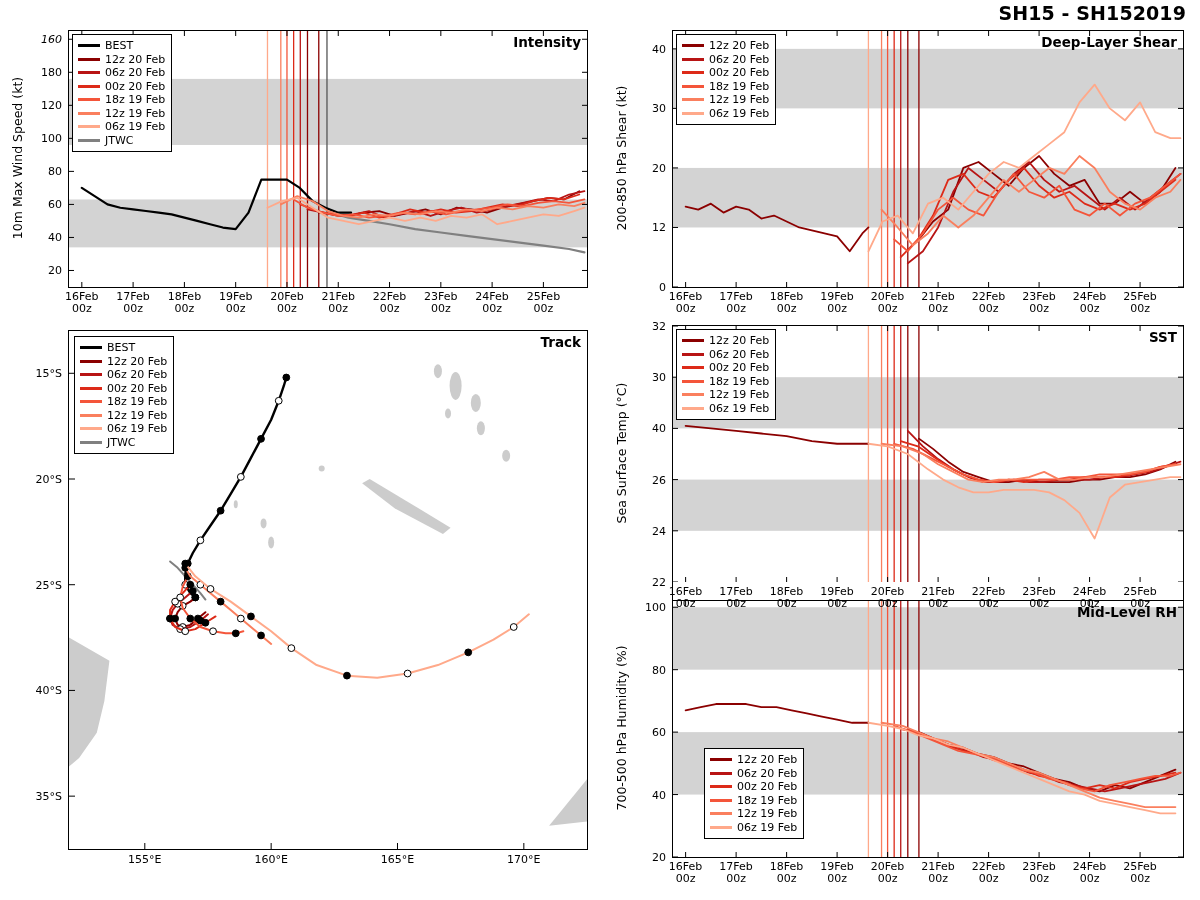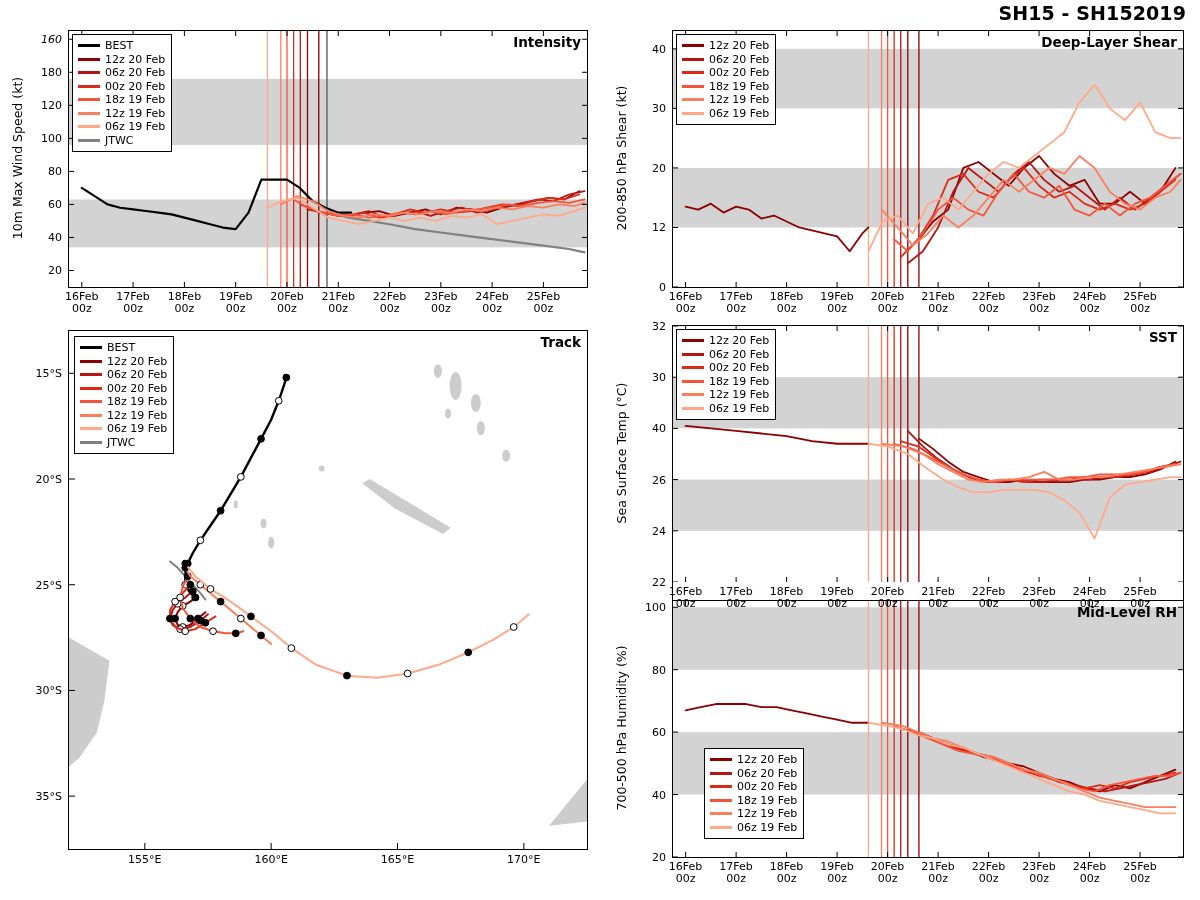--- a/index.html
+++ b/index.html
@@ -631,21 +631,21 @@
           <span class="lbl">06z 19 Feb</span>
         </div>
       </div>
       <div class="xtick" style="left: 144.805px; top: 854px;">155°E</div>
       <div class="xtick" style="left: 271.146px; top: 854px;">160°E</div>
       <div class="xtick" style="left: 397.488px; top: 854px;">165°E</div>
       <div class="xtick" style="left: 523.829px; top: 854px;">170°E</div>
       <div class="ytick" style="left: 20px; width: 42px; top: 373.286px;">15°S</div>
       <div class="ytick" style="left: 20px; width: 42px; top: 479px;">20°S</div>
       <div class="ytick" style="left: 20px; width: 42px; top: 584.714px;">25°S</div>
-      <div class="ytick" style="left: 20px; width: 42px; top: 690.429px;">30°S</div>
+      <div class="ytick" style="left: 20px; width: 42px; top: 690.429px;">40°S</div>
       <div class="ytick" style="left: 20px; width: 42px; top: 796.143px;">35°S</div>
       <div class="legend" style="left: 74px; top: 336px;">
         <div class="row">
           <span class="swatch" style="background: rgb(0, 0, 0);"></span>
           <span class="lbl">BEST</span>
         </div>
         <div class="row">
           <span class="swatch" style="background: rgb(139, 0, 0);"></span>
           <span class="lbl">12z 20 Feb</span>
         </div>

